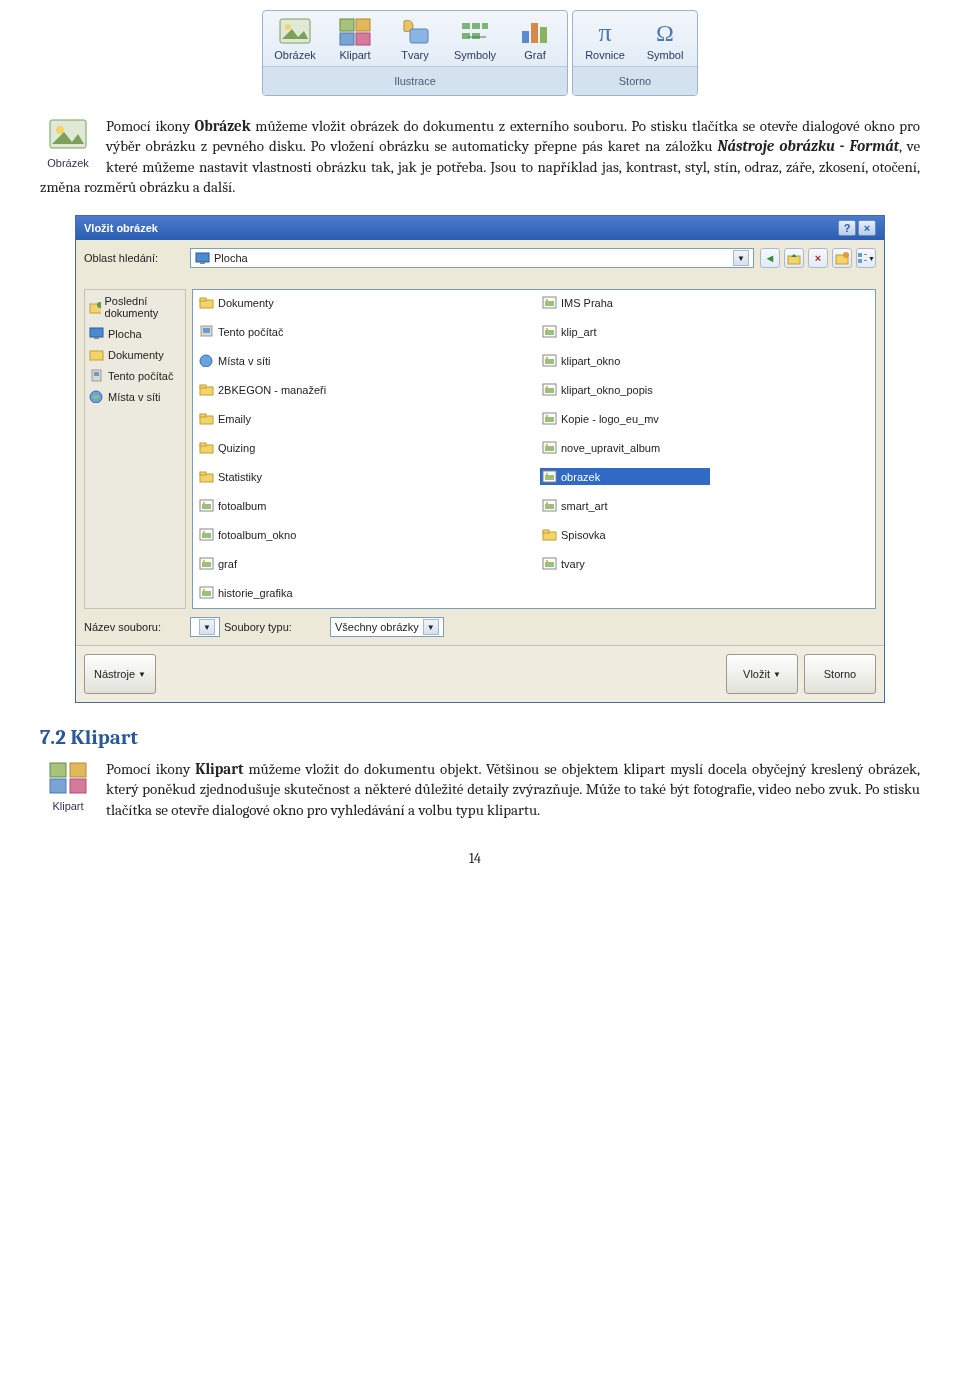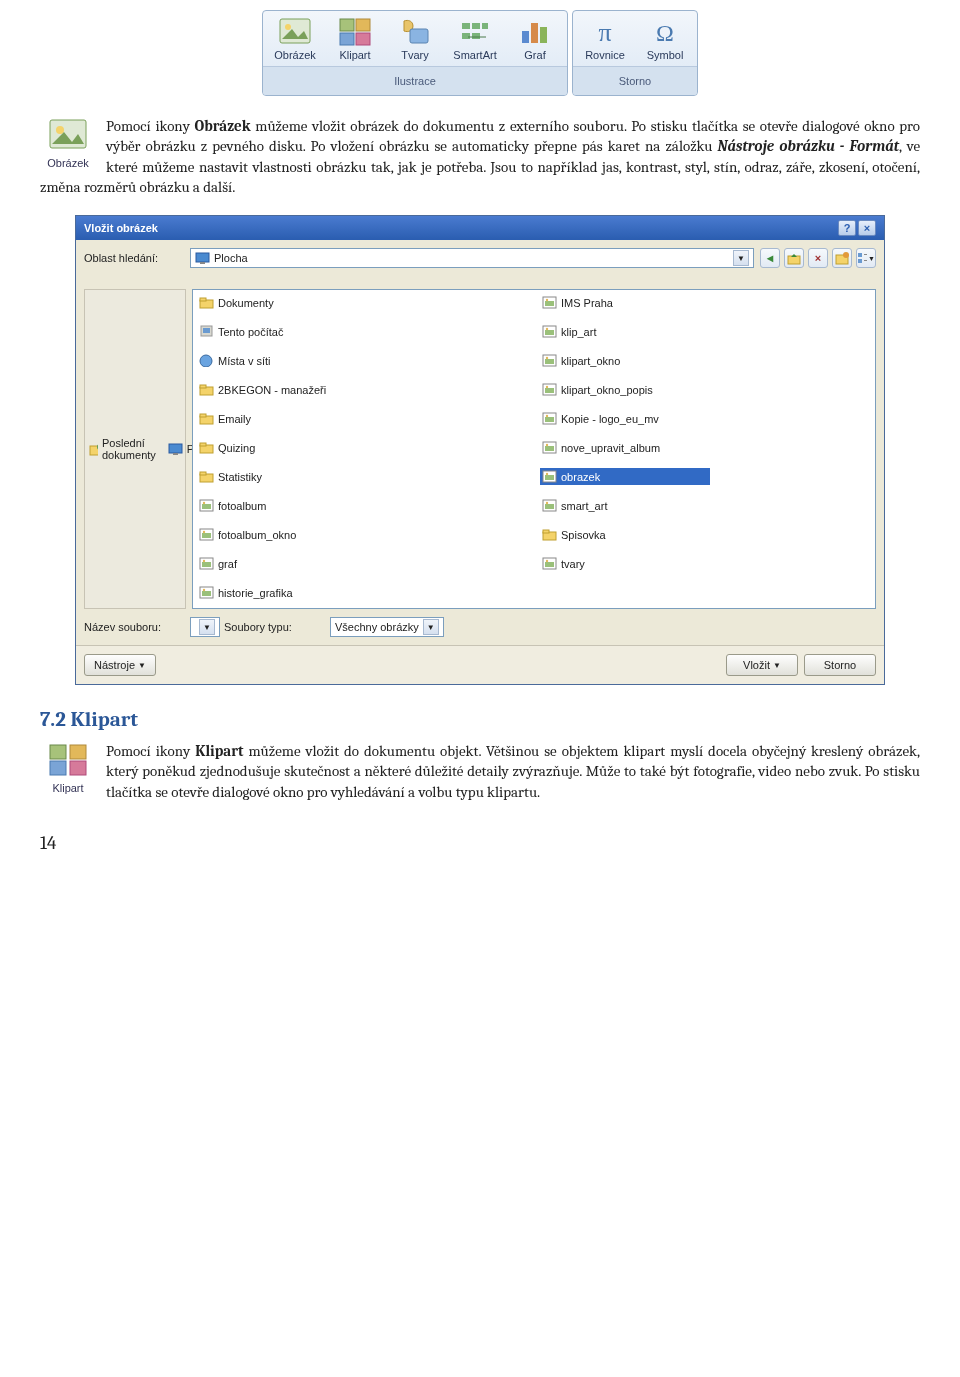--- a/index.html
+++ b/index.html
@@ -177,21 +177,21 @@
   .dlg-main {
     display: flex;
     gap: 6px;
   }
   .places {
     width: 102px;
     background: #eceade;
     border: 1px solid #c7c3b4;
     padding: 2px;
     display: flex;
-    flex-direction: row;
+    flex-direction: column;
     gap: 2px;
   }
   .place-item {
     display: flex;
     align-items: center;
     gap: 4px;
     padding: 3px 2px;
     cursor: pointer;
     line-height: 1.1;
   }
@@ -235,35 +235,35 @@
   .dlg-row .dlg-combo { flex: 1; }
   .dlg-footer {
     display: flex;
     justify-content: space-between;
     padding: 8px;
     border-top: 1px solid #c7c3b4;
     background: #f0ede0;
   }
   .dlg-btn {
     min-width: 72px;
-    height: 22px;
+    height: 40px;
     background: linear-gradient(#fefefe, #e1e1da);
     border: 1px solid #9a9a8a;
     border-radius: 3px;
     display: flex;
     align-items: center;
     justify-content: center;
     cursor: pointer;
     gap: 3px;
   }
   .dlg-btn .caret { font-size: 8px; }
   .right-btns { display: flex; gap: 6px; }
   .page-number {
-    text-align: left;
-    font-size: 19px;
+    text-align: center;
+    font-size: 14px;
     margin-top: 30px;
     padding-right: 10px;
   }
   
   .ic { width: 15px; height: 13px; display:inline-block; }
 </style>
 </head>
 <body>
 
 <div class="page">
@@ -298,21 +298,21 @@
           </div>
           <div class="ribbon-item">
             <svg width="34" height="30">
                 <rect x="4" y="6" width="8" height="6" fill="#7ab47a"></rect>
                 <rect x="14" y="6" width="8" height="6" fill="#7ab47a"></rect>
                 <rect x="24" y="6" width="6" height="6" fill="#7ab47a"></rect>
                 <rect x="4" y="16" width="8" height="6" fill="#7ab47a"></rect>
                 <rect x="14" y="16" width="8" height="6" fill="#7ab47a"></rect>
                 <path d="M10 20 L28 20" stroke="#4a7a4a"></path>
               </svg>
-            <span class="ribbon-label">SmartArt</span>
+            <span class="ribbon-label">Symboly</span>
           </div>
           <div class="ribbon-item">
             <svg width="34" height="30">
                 <rect x="4" y="14" width="7" height="12" fill="#5a8ad0"></rect>
                 <rect x="13" y="6" width="7" height="20" fill="#d68a4a"></rect>
                 <rect x="22" y="10" width="7" height="16" fill="#8ab45a"></rect>
               </svg>
             <span class="ribbon-label">Graf</span>
           </div>
         </div>

